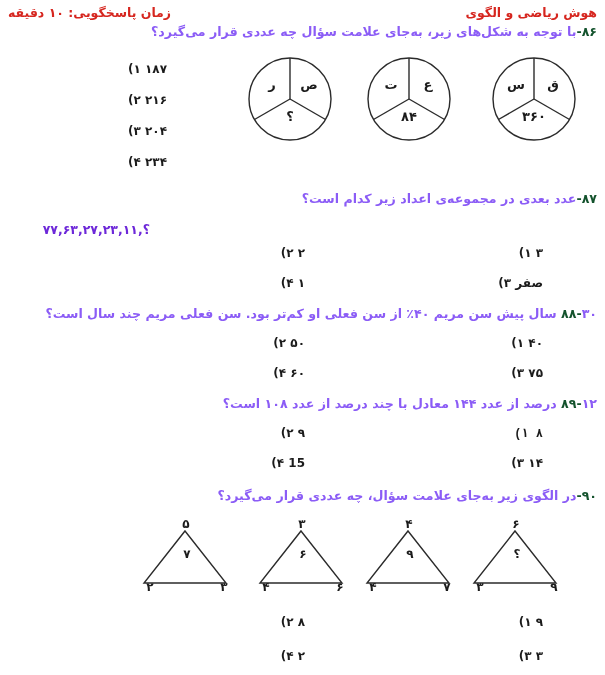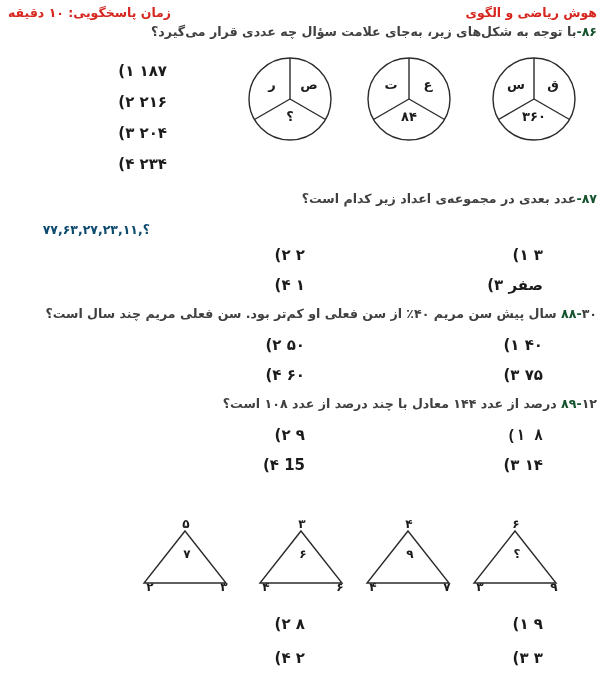--- a/index.html
+++ b/index.html
@@ -59,33 +59,33 @@
     font-size: 12.6px;
     font-weight: bold;
     line-height: 1.25;
     white-space: nowrap;
   }
   .q-num {
     color: #14532d;
     font-weight: bold;
   }
   .q-text {
-    color: #404040;
+    color: #8b5cf6;
     font-weight: bold;
   }
 
   
   .options {
     position: absolute;
     right: 0;
     left: 0;
   }
   .opt {
     position: absolute;
-    font-size: 15px;
+    font-size: 12px;
     font-weight: bold;
     color: #1b1b1b;
     white-space: nowrap;
     direction: rtl;
   }
   .opt-col-right { right: 62px; }
   .opt-col-left  { right: 300px; }
 
   
   .circles {
@@ -142,21 +142,21 @@
   .tl-apex  { top: -1px;  right: 39px; width: 24px; }
   .tl-in    { top: 29px;  right: 38px; width: 24px; }
   .tl-bl    { top: 62px;  right: 76px; width: 22px; }
   .tl-br    { top: 62px;  right: 2px;  width: 22px; }
 
   
   .seq {
     position: absolute;
     font-size: 12.5px;
     font-weight: bold;
-    color: #0c4a6e;
+    color: #6d28d9;
     white-space: nowrap;
     direction: ltr;
     unicode-bidi: bidi-override;
   }
 </style>
 </head>
 <body>
 
 <div class="page">
 
@@ -299,20 +299,25 @@
     <div class="opt opt-col-right" style="top:30px;">
       <span>۱۴</span>
       <span>۳)</span>
     </div>
     <div class="opt opt-col-left" style="top:30px;">
       <span>15</span>
       <span>۴)</span>
     </div>
   </div>
 
+  <div class="question" style="top:488px;">
+    <div class="q-line">
+      <span class="q-num">۹۰-</span><span class="q-text">در الگوی زیر به‌جای علامت سؤال، چه عددی قرار می‌گیرد؟</span>
+    </div>
+  </div>
 
   <div class="triangles" style="top:518px; right:0; left:0; height:85px;">
 
     <div class="tri-wrap" style="right:368px; top:0;">
       <svg class="tri-svg" viewBox="0 0 88 58">
         <polygon points="44,3 85,55 3,55" fill="#ffffff" stroke="#2b2b2b" stroke-width="1.4" stroke-linejoin="miter"></polygon>
       </svg>
       <div class="tri-label tl-apex">۵</div>
       <div class="tri-label tl-in">۷</div>
       <div class="tri-label tl-bl">۲</div>

